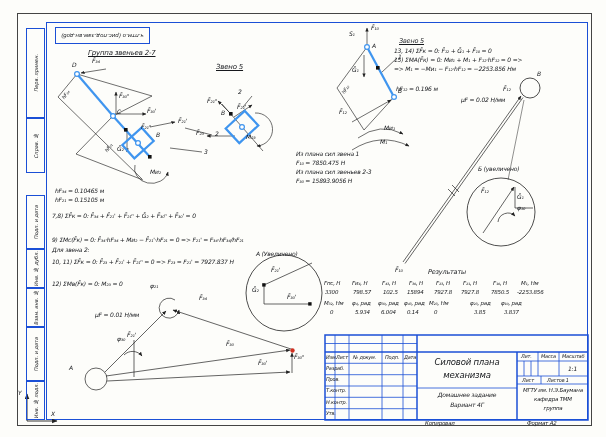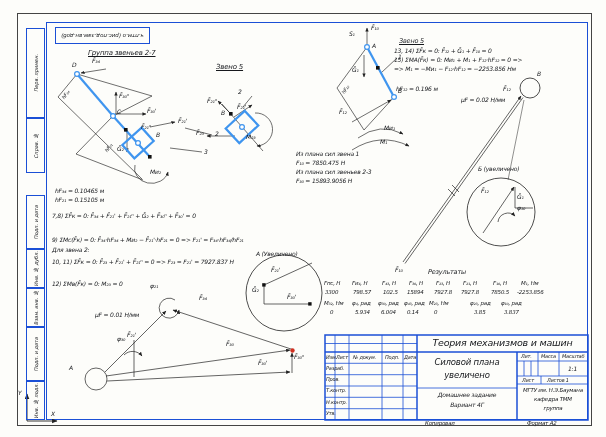--- a/index.html
+++ b/index.html
@@ -296,23 +296,22 @@
   <div class="t s55" style="left:381px;top:310px;">6.004</div>
   <div class="t s55" style="left:404px;top:301px;">φ₄₃, рад</div>
   <div class="t s55" style="left:407px;top:310px;">0.14</div>
   <div class="t s55" style="left:429px;top:301px;">M₂₃, Нм</div>
   <div class="t s55" style="left:434px;top:310px;">0</div>
   <div class="t s55" style="left:470px;top:301px;">φ₂₃, рад</div>
   <div class="t s55" style="left:474px;top:310px;">3.85</div>
   <div class="t s55" style="left:501px;top:301px;">φ₁₀, рад</div>
   <div class="t s55" style="left:504px;top:310px;">3.837</div>
 
-  <div class="t s95 ctr" style="left:419px;top:338px;width:167px;">Теория механизмов и машин</div>
   <div class="t s85 ctr" style="left:419px;top:358px;width:96px;">Силовой плана</div>
-  <div class="t s85 ctr" style="left:419px;top:371px;width:96px;">увеличено</div>
+  <div class="t s85 ctr" style="left:419px;top:371px;width:96px;">механизма</div>
   <div class="t s6 ctr" style="left:419px;top:392px;width:96px;">Домашнее задание</div>
   <div class="t s6 ctr" style="left:419px;top:402px;width:96px;">Вариант 4Г</div>
   <div class="t s5" style="left:521px;top:354px;">Лит.</div>
   <div class="t s5" style="left:541px;top:354px;">Масса</div>
   <div class="t s5" style="left:562px;top:354px;">Масштаб</div>
   <div class="t s6" style="left:568px;top:366px;">1:1</div>
   <div class="t s5" style="left:522px;top:378px;">Лист</div>
   <div class="t s5" style="left:547px;top:378px;">Листов   1</div>
   <div class="t s55 ctr" style="left:518px;top:388px;width:70px;">МГТУ им. Н.Э.Баумана</div>
   <div class="t s55 ctr" style="left:518px;top:397px;width:70px;">кафедра ТММ</div>

